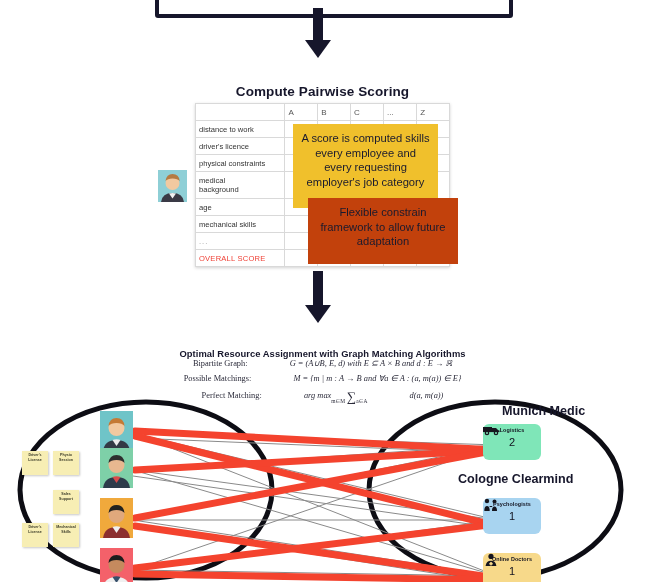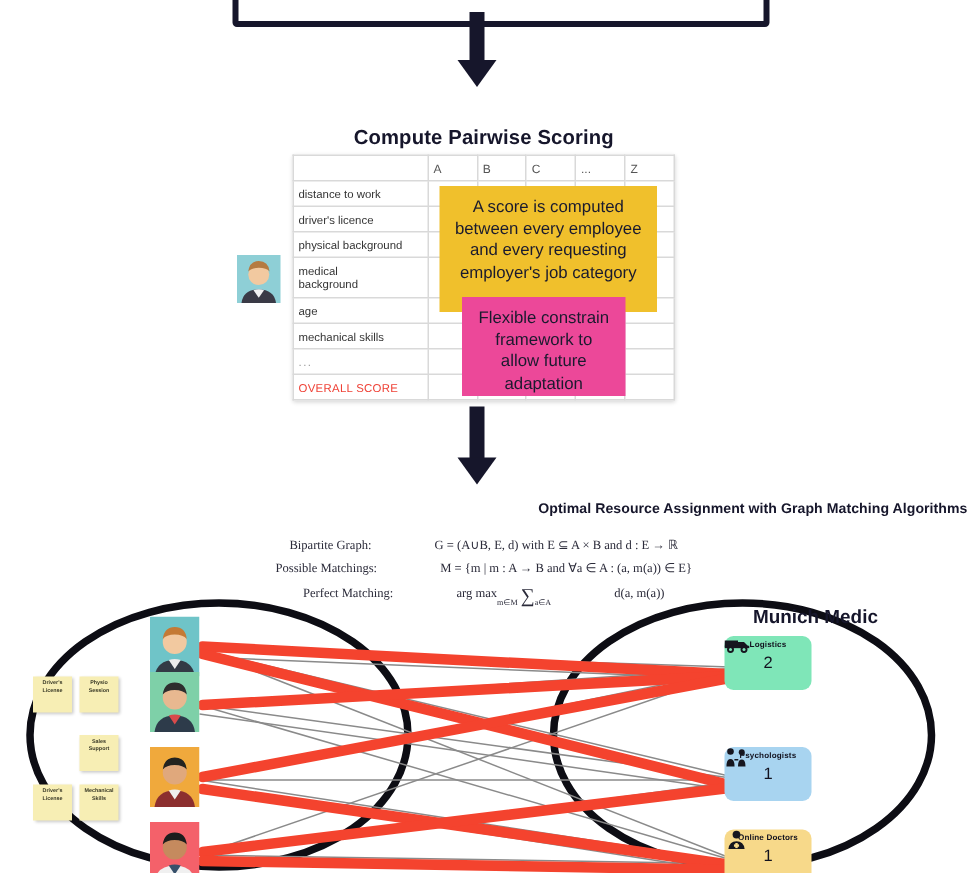--- a/index.html
+++ b/index.html
@@ -45,43 +45,43 @@
   td.rowhead.ellipsis{color:#999;letter-spacing:1px;}
   .rowhead .twoline{display:block;line-height:9.5px;}
 
   
   #table-avatar{position:absolute;left:156px;top:168px;width:33px;height:36px;}
 
   
   .callout{position:absolute;text-align:center;line-height:14.5px;
     font-size:11.2px;color:#1a1a2e;padding:7px 8px;box-sizing:border-box;}
   #callout-yellow{left:293px;top:124px;width:145px;height:84px;background:#f0c02c;z-index:6;}
-  #callout-blue{left:308px;top:198px;width:109px;height:66px;background:#ec4899;z-index:7;}
+  #callout-blue{left:308px;top:198px;width:150px;height:66px;background:#c2410c;z-index:7;}
 
   
   #arrow2{position:absolute;left:313px;top:271px;width:10px;height:38px;background:#16162b;}
   #arrow2-head{
     position:absolute;left:305px;top:305px;width:0;height:0;
     border-left:13px solid transparent;border-right:13px solid transparent;
     border-top:18px solid #16162b;
   }
 
   
   #title-matching{
-    position:absolute;left:0;top:333px;width:645px;text-align:right;
+    position:absolute;left:0;top:348px;width:645px;text-align:center;
     font-size:9.4px;font-weight:bold;color:#16162b;letter-spacing:.05px;
   }
   .formula{
     position:absolute;width:645px;text-align:center;
     font-family:"Liberation Serif", serif;color:#2b2b3a;
   }
   #f1{top:358px;font-size:8.4px;}
   #f2{top:373px;font-size:8.4px;}
   #f3{top:389px;font-size:8.4px;}
-  .formula .mi{padding-left:40px;}
+  .formula .mi{font-style:italic;padding-left:40px;}
   .bigsum{font-size:13px;vertical-align:-3px;}
   .argsub{font-size:5.4px;display:inline-block;vertical-align:-5px;
     line-height:5.4px;text-align:center;}
 
   
   #graph{position:absolute;left:0;top:398px;width:645px;height:184px;}
   #graph svg{position:absolute;left:0;top:0;}
 
   .person{position:absolute;width:33px;height:40px;z-index:4;}
   .firm-card{
@@ -142,21 +142,21 @@
     </tr>
     <tr>
       <td class="rowhead">driver's licence</td>
       <td></td>
           <td></td>
       <td></td>
           <td></td>
       <td></td>
     </tr>
     <tr>
-      <td class="rowhead">physical background</td>
+      <td class="rowhead">physical constraints</td>
       <td></td>
           <td></td>
       <td></td>
           <td></td>
       <td></td>
     </tr>
     <tr class="tall">
       <td class="rowhead">
         <span class="twoline">medical</span>
         <span class="twoline">background</span>
@@ -196,21 +196,21 @@
       <td></td>
           <td></td>
       <td></td>
           <td></td>
       <td></td>
     </tr>
   </tbody>
     </table>
 </div>
 
-<div class="callout" id="callout-yellow">A score is computed between every employee and every requesting employer's job category</div>
+<div class="callout" id="callout-yellow">A score is computed skills every employee and every requesting employer's job category</div>
 <div class="callout" id="callout-blue">Flexible constrain framework to allow future adaptation</div>
 
 <div id="arrow2"></div>
 <div id="arrow2-head"></div>
 
 <div id="title-matching">Optimal Resource Assignment with Graph Matching Algorithms</div>
 
 <div class="formula" id="f1">
   <span>Bipartite Graph:</span>
   <span class="mi">G = (A∪B, E, d) with E ⊆ A × B and d : E → ℝ</span>
@@ -329,20 +329,21 @@
       <path d="M0 7 L0 3 L9 3 L9 7 Z" fill="#16161f"></path>
       <path d="M9 7 L9 4 L13 4 L16 7 L16 7 Z" fill="#16161f"></path>
       <rect x="0" y="6.5" width="16.5" height="1.6" fill="#16161f"></rect>
       <circle cx="4" cy="9" r="2.3" fill="#16161f"></circle>
         <circle cx="4" cy="9" r="1" fill="#7fe6b8"></circle>
       <circle cx="13" cy="9" r="2.3" fill="#16161f"></circle>
         <circle cx="13" cy="9" r="1" fill="#7fe6b8"></circle>
     </svg>
   </div>
 
+  <div class="firm-label" style="left:458px;top:74px;">Cologne Clearmind</div>
 
   <div class="firm-card" style="left:483px;top:100px;width:58px;height:36px;background:#a8d4f0;">
     <div class="fname">Psychologists</div>
     <div class="fcount">1</div>
     <svg style="position:absolute;right:4px;bottom:2px;" width="16" height="14" viewBox="0 0 16 14">
       <circle cx="4" cy="3" r="2.2" fill="#16161f"></circle>
       <path d="M1.3 13 q0-5 2.7-5 q2.7 0 2.7 5 z" fill="#16161f"></path>
       <circle cx="11.5" cy="3.5" r="2" fill="#16161f"></circle>
       <path d="M9 13 q0-4.6 2.5-4.6 q2.5 0 2.5 4.6 z" fill="#16161f"></path>
       <rect x="6.6" y="8" width="2.6" height="1" fill="#16161f"></rect>

